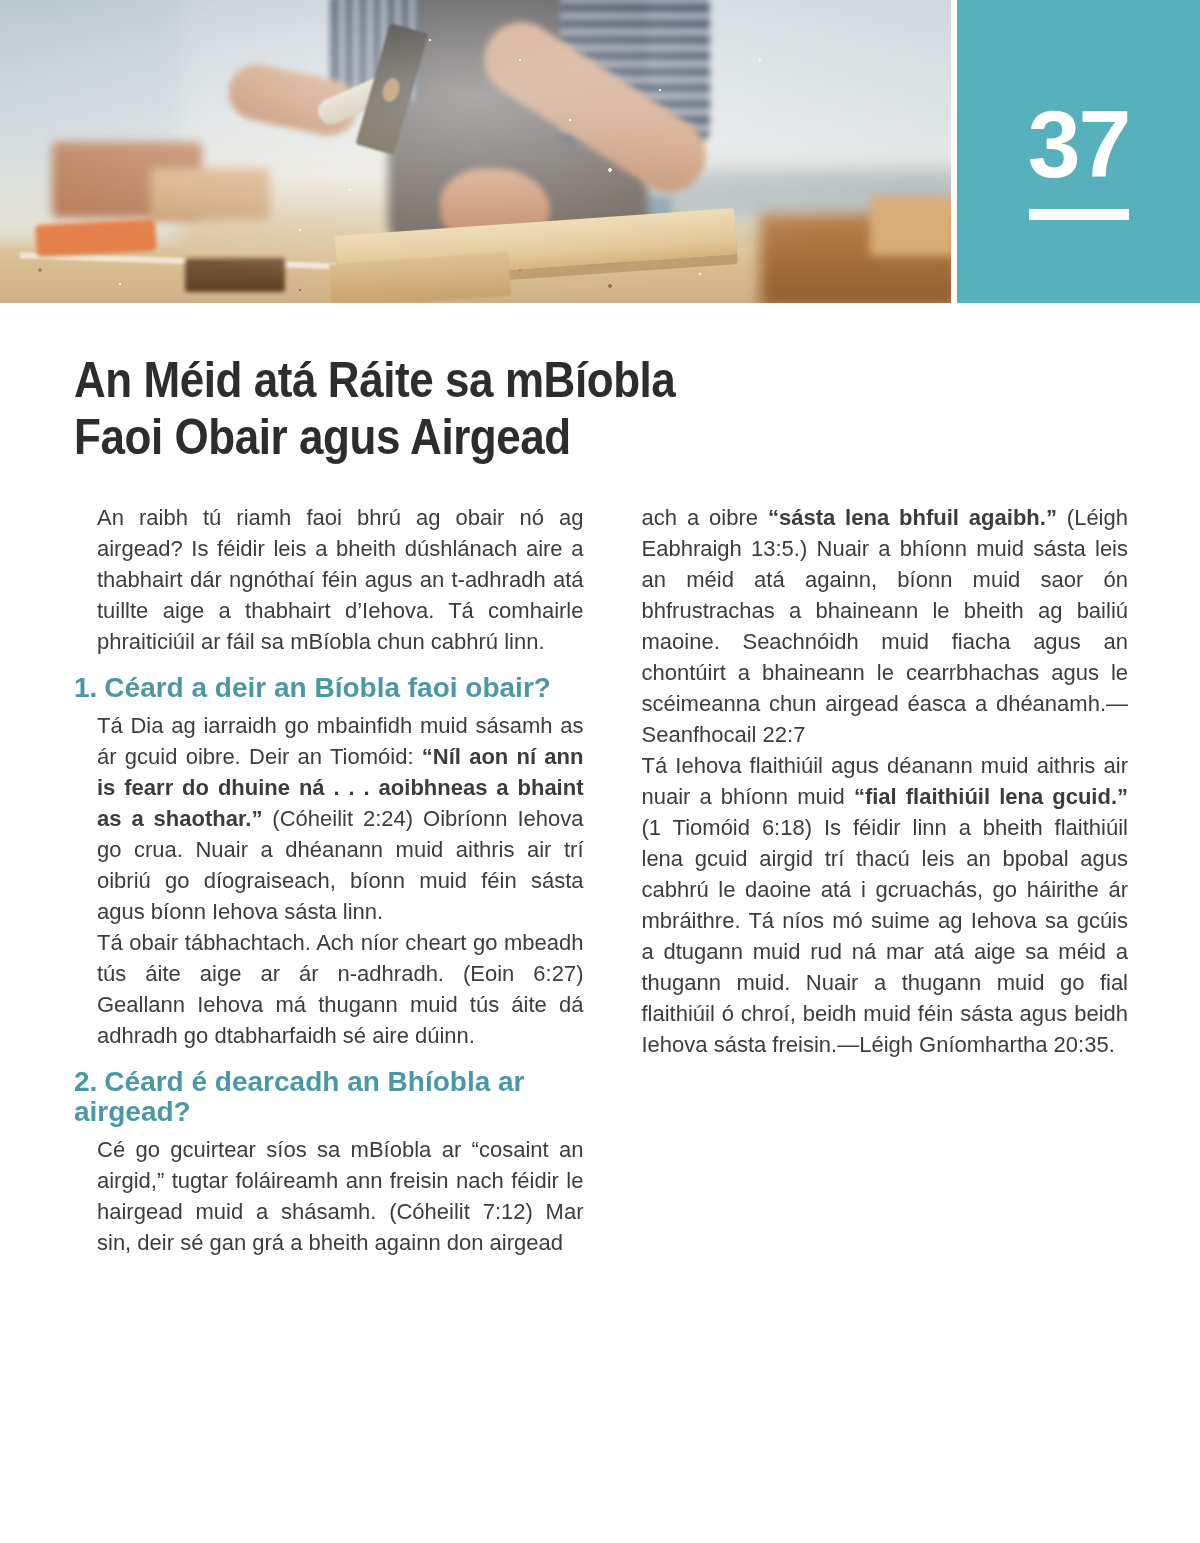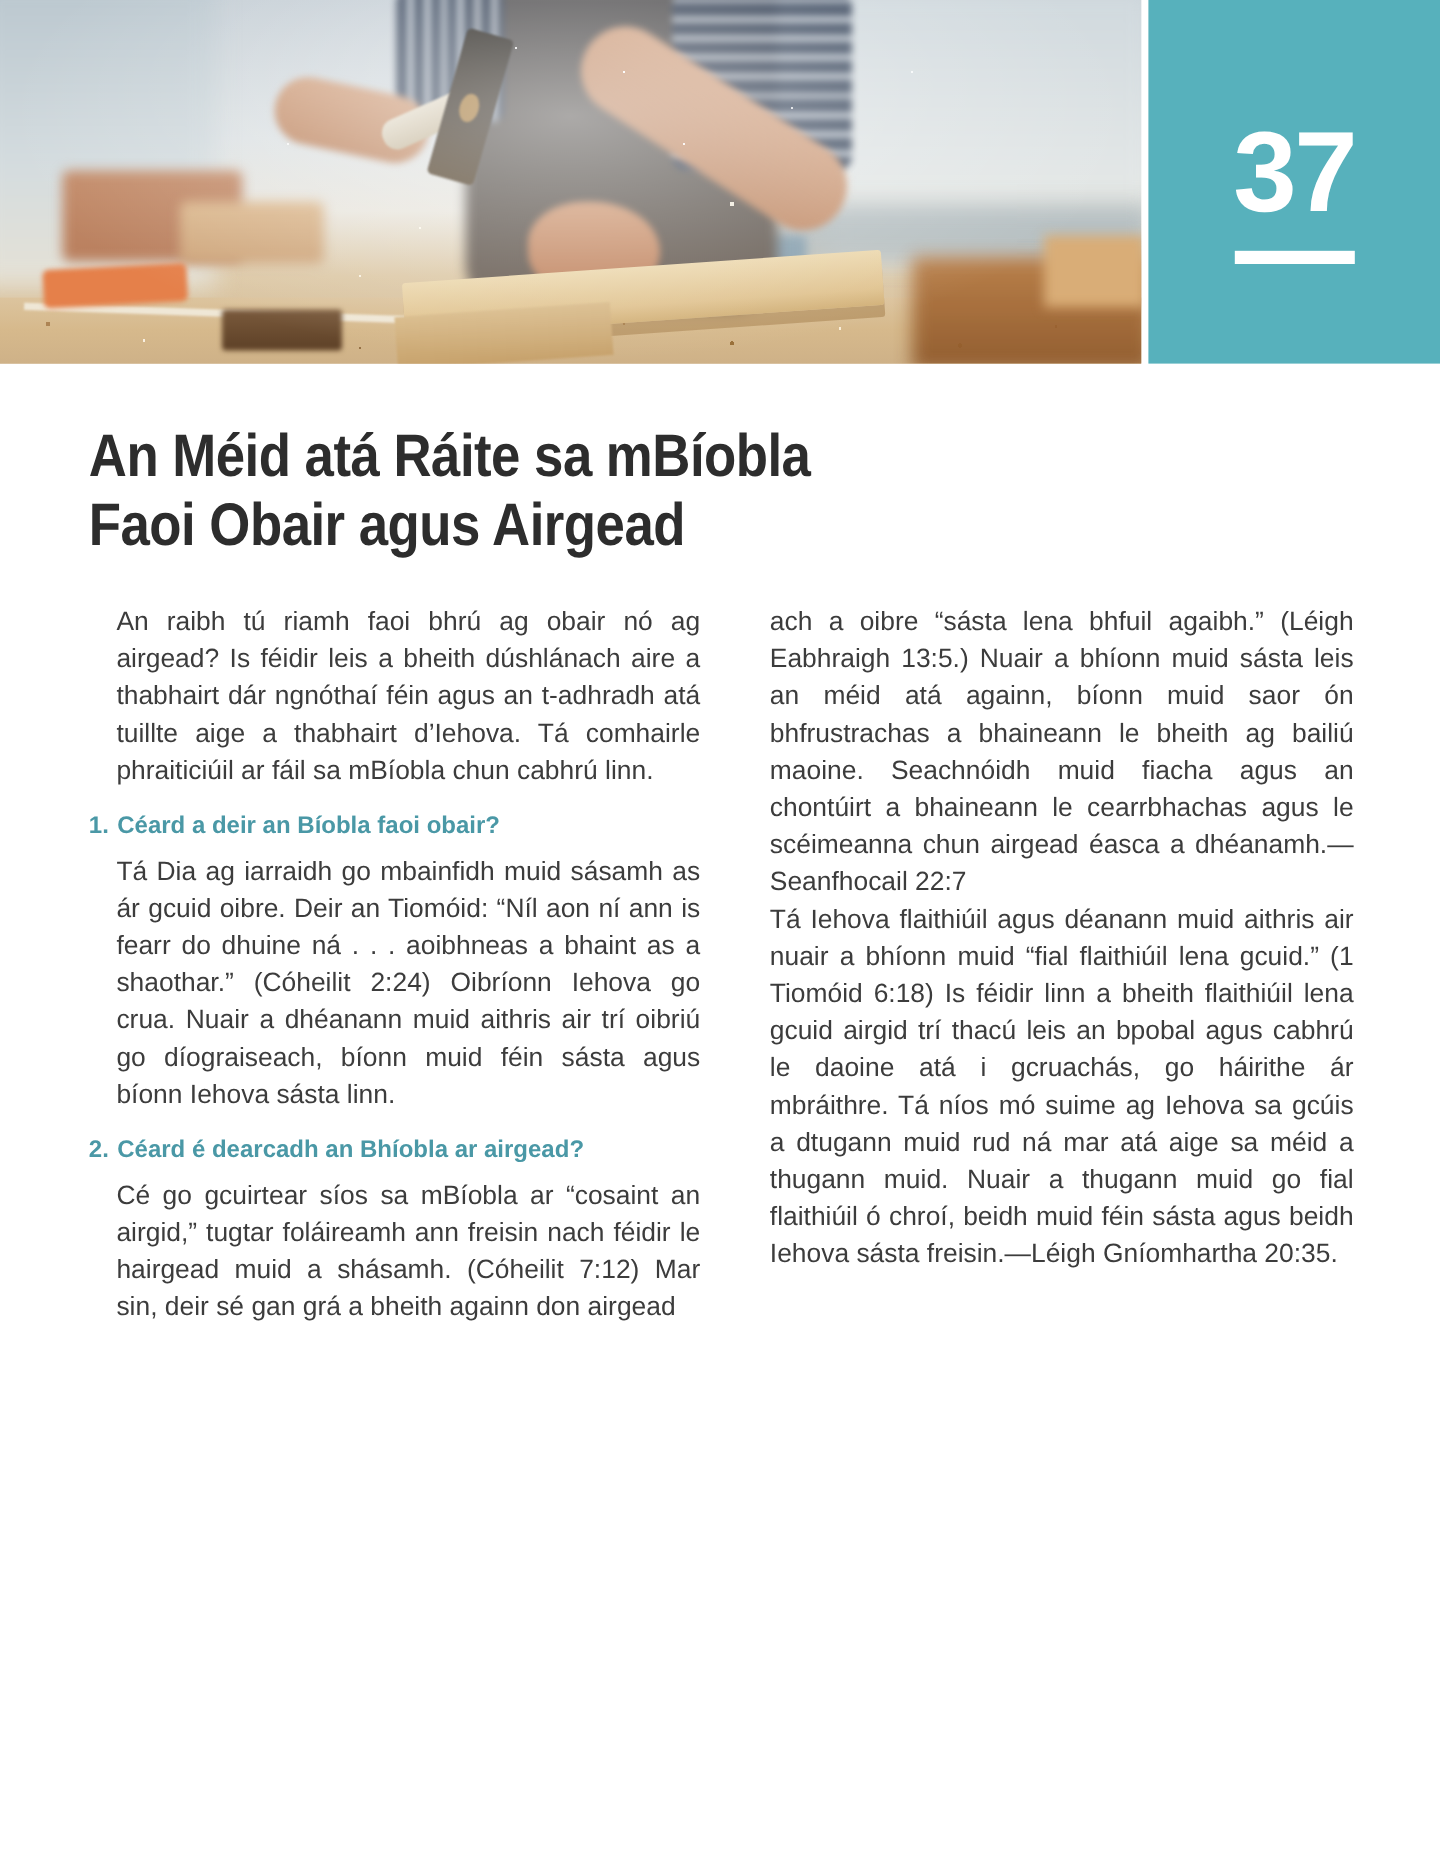--- a/index.html
+++ b/index.html
@@ -94,22 +94,22 @@
   
   .title{margin:0;position:absolute;left:74px;top:352px;width:1000px;
     font-size:50px;line-height:57px;font-weight:bold;color:var(--title-text);
     letter-spacing:-0.5px;transform:scaleX(.88);transform-origin:left top;white-space:nowrap;}
 
   
   .columns{position:absolute;left:74px;top:498px;width:1054px;display:flex;gap:35px;}
   .col{width:511px;}
   .para{margin:0;padding-left:23px;font-size:22px;line-height:31px;color:var(--body-text);
     text-align:justify;}
-  .para strong{font-weight:normal;}
-  .q-heading{margin:16px 0 7px 0;font-size:20px;line-height:30px;font-weight:bold;color:var(--question-heading);}
+  .para strong{font-weight:bold;}
+  .q-heading{margin:16px 0 7px 0;font-size:28px;line-height:30px;font-weight:bold;color:var(--question-heading);}
   .q-num{margin-right:7px;}
   .col > :first-child{margin-top:4px;}
 </style>
 </head>
 <body>
 
 <div class="page">
 
   <header class="hero">
     <div class="photo">
@@ -147,20 +147,21 @@
     </div>
   </header>
 
   <h1 class="title"><span>An Méid atá Ráite sa mBíobla</span><br><span>Faoi Obair agus Airgead</span></h1>
 
   <main class="columns">
     <div class="col" id="col-left">
         <p class="para"><span>An raibh tú riamh faoi bhrú ag obair nó ag airgead? Is féidir leis a bheith dúshlánach aire a thabhairt dár ngnóthaí féin agus an t-adhradh atá tuillte aige a thabhairt d’Iehova. Tá comhairle phraiticiúil ar fáil sa mBíobla chun cabhrú linn.</span></p>
         <h2 class="q-heading"><span class="q-num">1.</span><span class="q-text">Céard a deir an Bíobla faoi obair?</span></h2>
         <p class="para"><span>Tá Dia ag iarraidh go mbainfidh muid sásamh as ár gcuid oibre. Deir an Tiomóid: </span><strong>“Níl aon ní ann is fearr do dhuine ná . . . aoibhneas a bhaint as a shaothar.”</strong><span> (Cóheilit 2:24) Oibríonn Iehova go crua. Nuair a dhéanann muid aithris air trí oibriú go díograiseach, bíonn muid féin sásta agus bíonn Iehova sásta linn.</span></p>
+        <p class="para"><span>Tá obair tábhachtach. Ach níor cheart go mbeadh tús áite aige ar ár n-adhradh. (Eoin 6:27) Geallann Iehova má thugann muid tús áite dá adhradh go dtabharfaidh sé aire dúinn.</span></p>
         <h2 class="q-heading"><span class="q-num">2.</span><span class="q-text">Céard é dearcadh an Bhíobla ar airgead?</span></h2>
         <p class="para"><span>Cé go gcuirtear síos sa mBíobla ar “cosaint an airgid,” tugtar foláireamh ann freisin nach féidir le hairgead muid a shásamh. (Cóheilit 7:12) Mar sin, deir sé gan grá a bheith againn don airgead</span></p>
       </div>
     <div class="col" id="col-right">
         <p class="para"><span>ach a oibre </span><strong>“sásta lena bhfuil agaibh.”</strong><span> (Léigh Eabhraigh 13:5.) Nuair a bhíonn muid sásta leis an méid atá againn, bíonn muid saor ón bhfrustrachas a bhaineann le bheith ag bailiú maoine. Seachnóidh muid fiacha agus an chontúirt a bhaineann le cearrbhachas agus le scéimeanna chun airgead éasca a dhéanamh.—Seanfhocail 22:7</span></p>
         <p class="para"><span>Tá Iehova flaithiúil agus déanann muid aithris air nuair a bhíonn muid </span><strong>“fial flaithiúil lena gcuid.”</strong><span> (1 Tiomóid 6:18) Is féidir linn a bheith flaithiúil lena gcuid airgid trí thacú leis an bpobal agus cabhrú le daoine atá i gcruachás, go háirithe ár mbráithre. Tá níos mó suime ag Iehova sa gcúis a dtugann muid rud ná mar atá aige sa méid a thugann muid. Nuair a thugann muid go fial flaithiúil ó chroí, beidh muid féin sásta agus beidh Iehova sásta freisin.—Léigh Gníomhartha 20:35.</span></p>
       </div>
   </main>
 
 </div>

